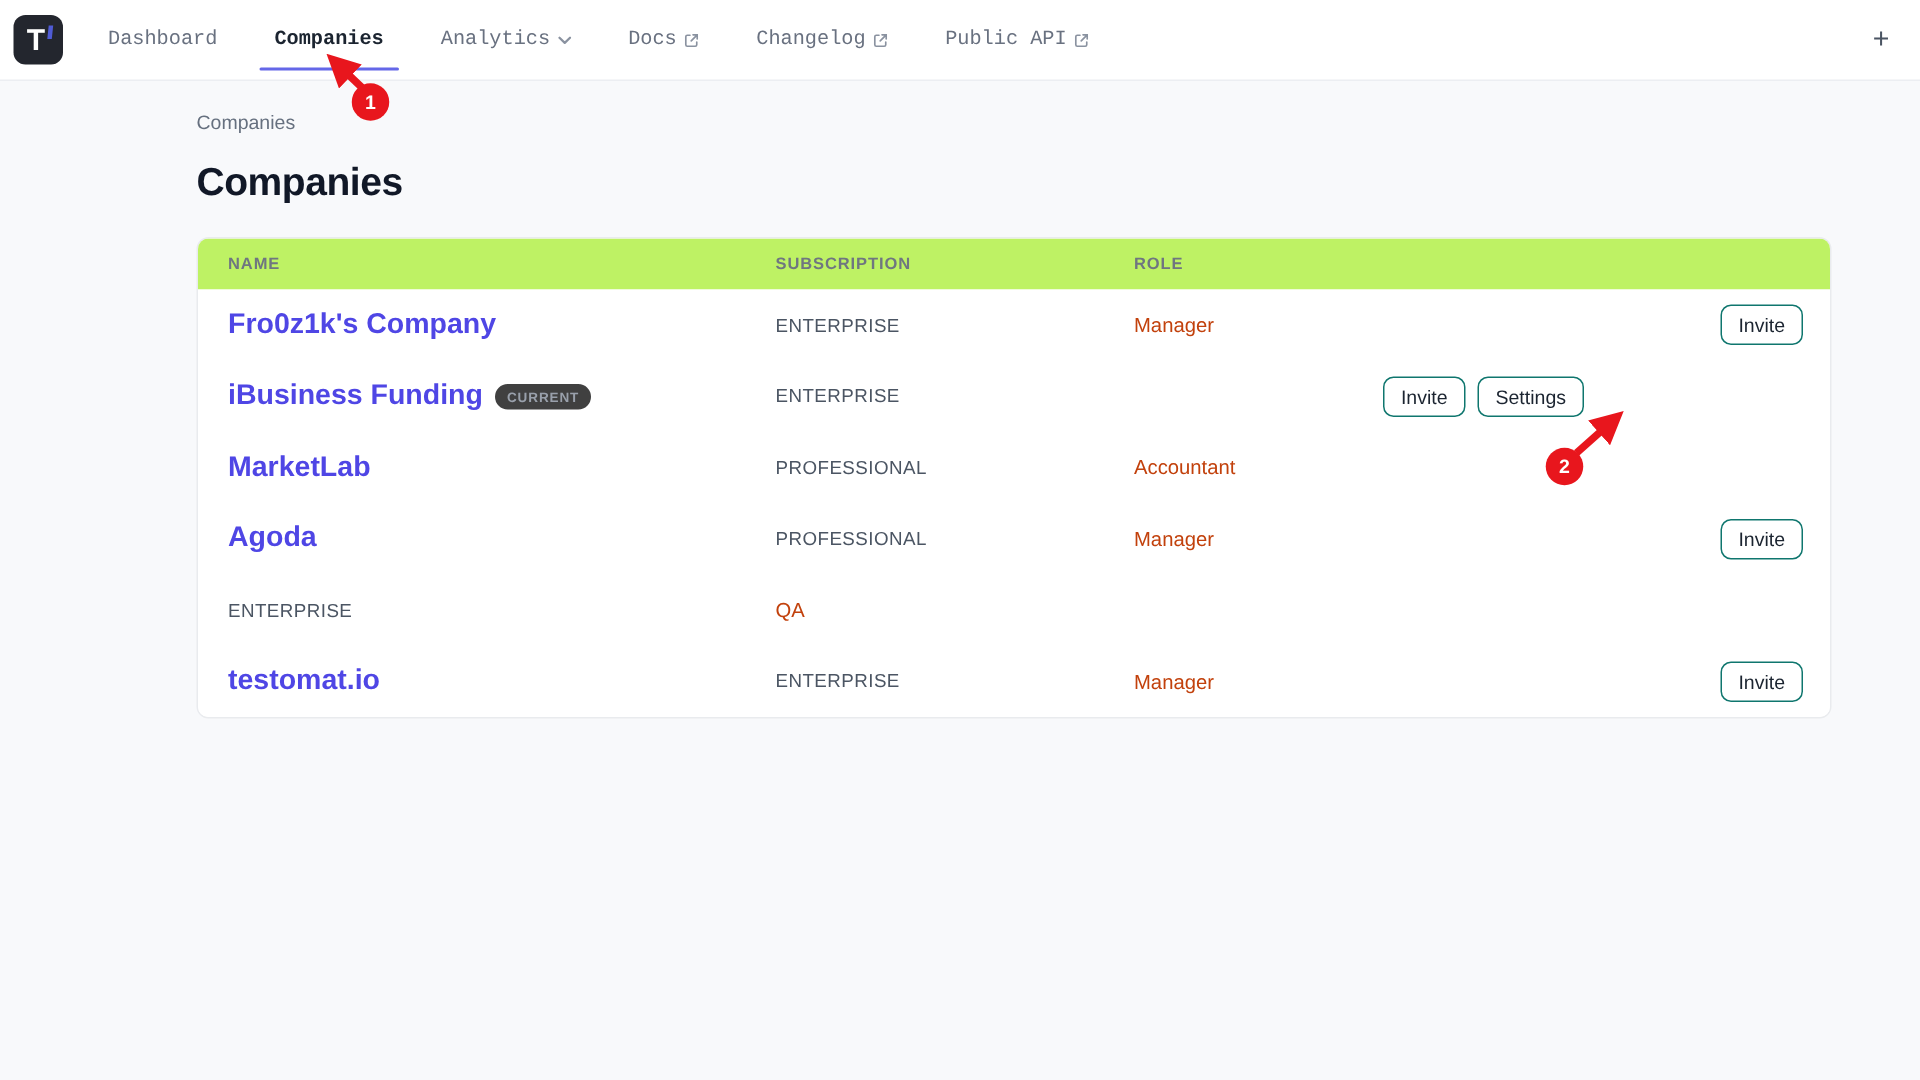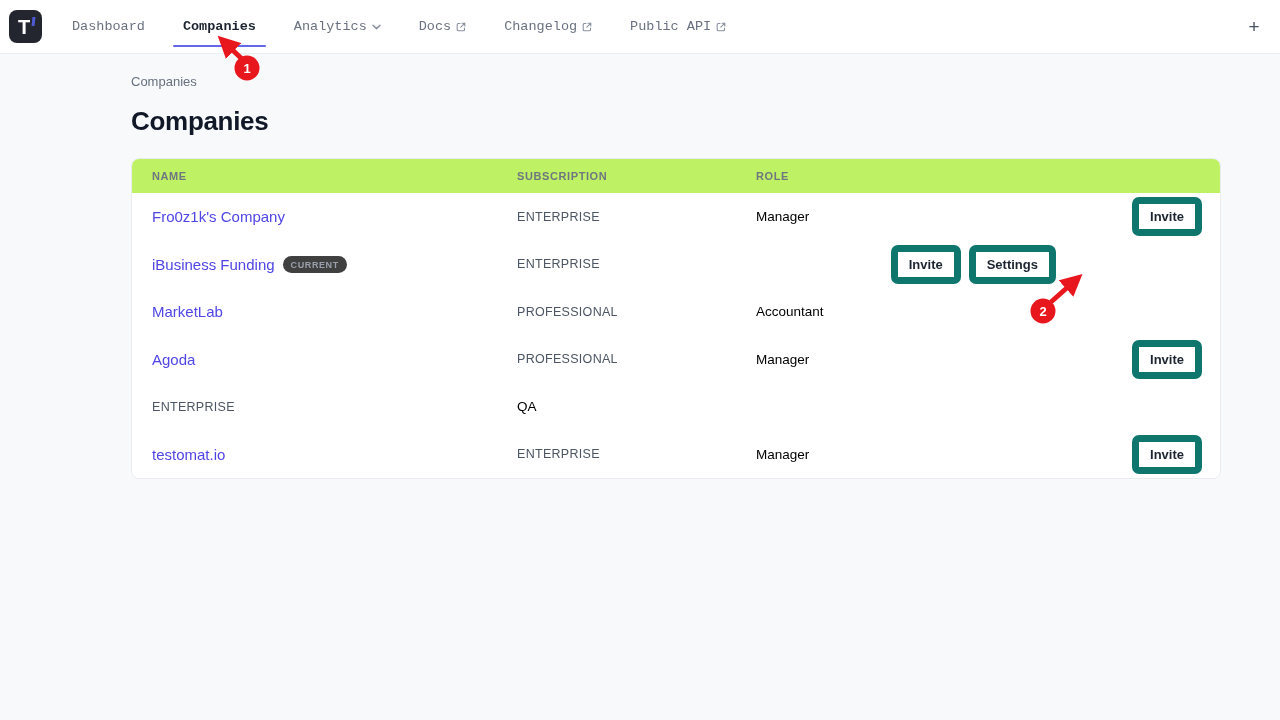--- a/index.html
+++ b/index.html
@@ -55,31 +55,31 @@
   .t-head, .t-row {
     display:grid; grid-template-columns:365px 239px 300px 1fr;
     align-items:center; padding:0 18px 0 20px;
   }
   .t-head {
     height:34px; background:#bef264;
     font-size:11px; font-weight:600; letter-spacing:0.6px; color:#6f7680; text-transform:uppercase;
   }
   .t-row { height:47.5px; background:#ffffff; }
   .cell-name { display:flex; align-items:center; gap:8px; }
-  .company-link { color:#4f46e5; font-size:15px; font-weight:400; text-decoration:none; cursor:pointer;text-align:right; }
+  .company-link { color:#4f46e5; font-size:19px; font-weight:700; text-decoration:none; cursor:pointer;text-align:right; }
   .badge {
     background:#404040; color:#99a0ab; font-size:9px; font-weight:700; letter-spacing:0.6px;
     padding:4px 8px 3px; border-radius:10px; text-transform:uppercase;
   }
   .cell-sub { font-size:12.5px; color:#4b5563; letter-spacing:0.3px; }
-  .cell-role { font-size:13.5px; color:#000000; }
+  .cell-role { font-size:13.5px; color:#c2410c; }
   .cell-actions { display:flex; justify-content:flex-end; gap:8px; }
   .btn {
-    background:#ffffff; border:7px solid #0f766e; border-radius:7px;
-    padding:5px 11px; font-size:13px; font-weight:700; color:#1b2430;
+    background:#ffffff; border:1px solid #0f766e; border-radius:7px;
+    padding:5px 11px; font-size:13px; font-weight:400; color:#1b2430;
     font-family:"Liberation Sans", sans-serif; cursor:pointer;
   }
   
   .annotation-layer {
     position:absolute; inset:0; width:1280px; height:720px; pointer-events:none; z-index:50;
   }
   .ann-num {
     font-family:"Liberation Sans", sans-serif; font-size:13px; font-weight:700; fill:#ffffff;
   }
 </style>

